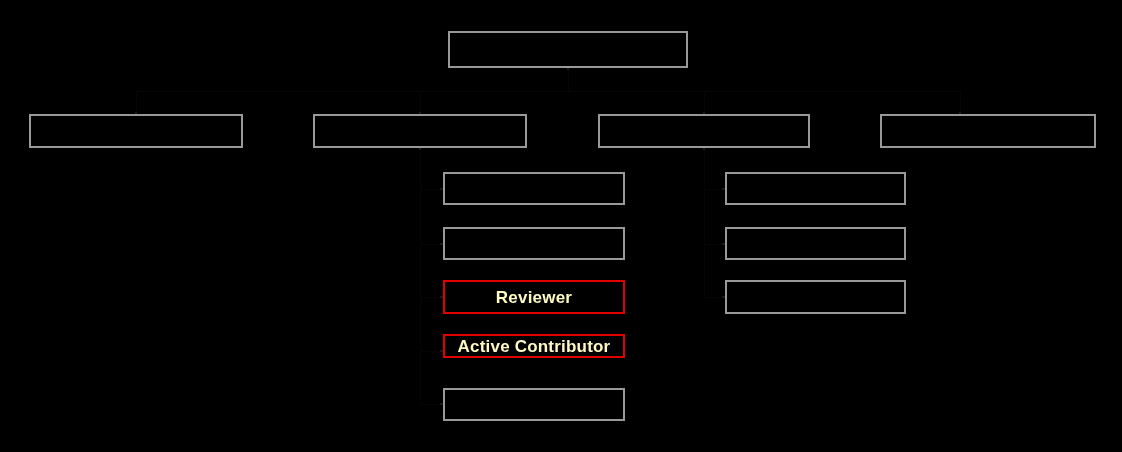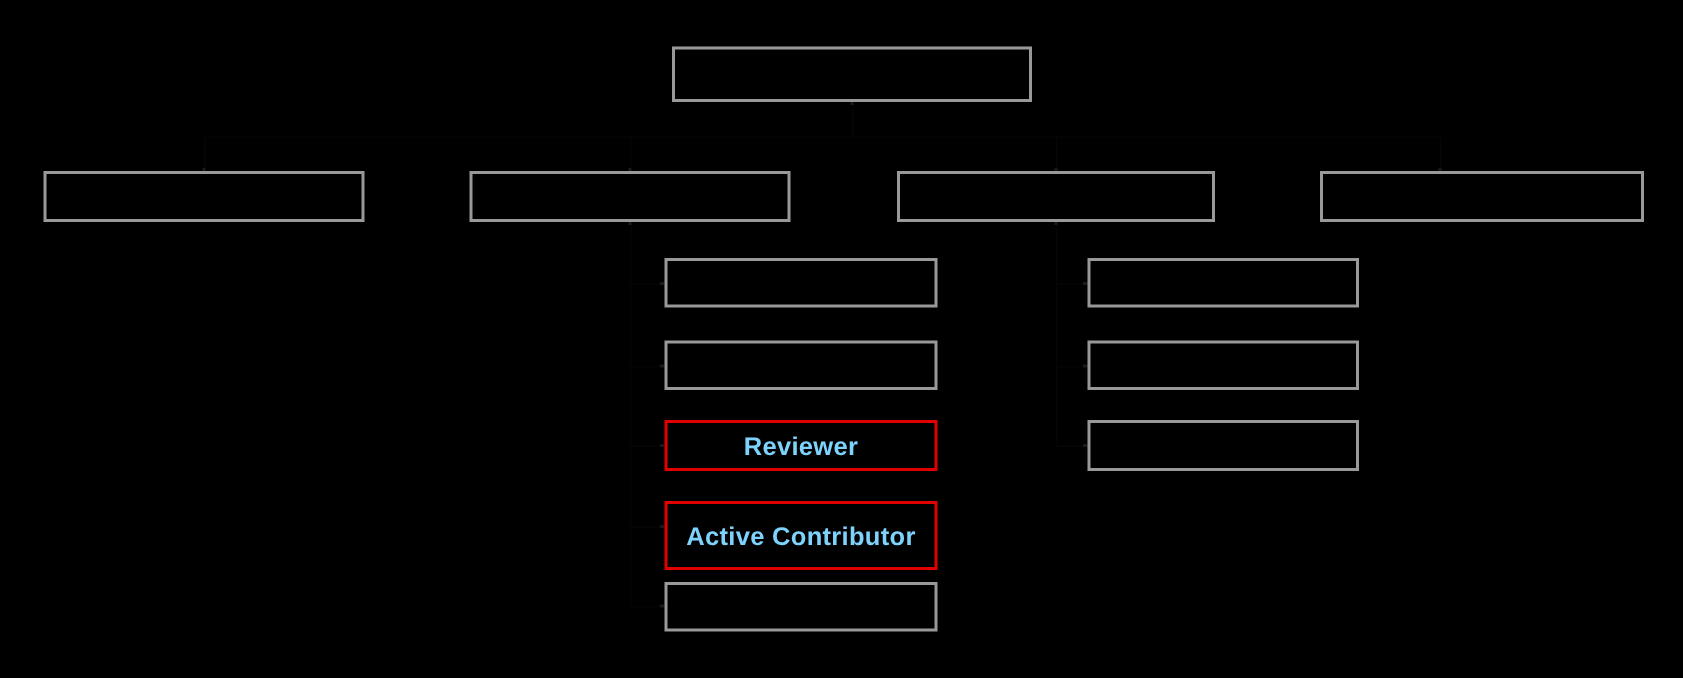--- a/index.html
+++ b/index.html
@@ -27,21 +27,21 @@
     color: #000000;
     font-size: 17px;
     font-weight: bold;
     letter-spacing: 0.2px;
     line-height: 1;
     white-space: nowrap;
     overflow: hidden;
   }
   .node.highlight {
     border-color: #E00000;
-    color: #7dd3fc;
+    color: #fef9c3;
   }
   .connector {
     position: absolute;
     background: #050505;
   }
   .connector.v { width: 1px; }
   .connector.h { height: 1px; }
   .stub {
     position: absolute;
     background: #1a1a1a;
@@ -112,21 +112,21 @@
   <div id="center-layer">
       <div class="node" style="left: 443px; top: 172px; width: 182px; height: 33px;">
         <span></span>
       </div>
       <div class="node" style="left: 443px; top: 227px; width: 182px; height: 33px;">
         <span></span>
       </div>
       <div class="node highlight" style="left: 443px; top: 280px; width: 182px; height: 34px;">
         <span>Reviewer</span>
       </div>
-      <div class="node highlight" style="left: 443px; top: 334px; width: 182px; height: 46px;">
+      <div class="node highlight" style="left: 443px; top: 334px; width: 182px; height: 24px;">
         <span>Active Contributor</span>
       </div>
       <div class="node" style="left: 443px; top: 388px; width: 182px; height: 33px;">
         <span></span>
       </div>
     </div>
 
   <div id="right-layer">
       <div class="node" style="left: 725px; top: 172px; width: 181px; height: 33px;">
         <span></span>

